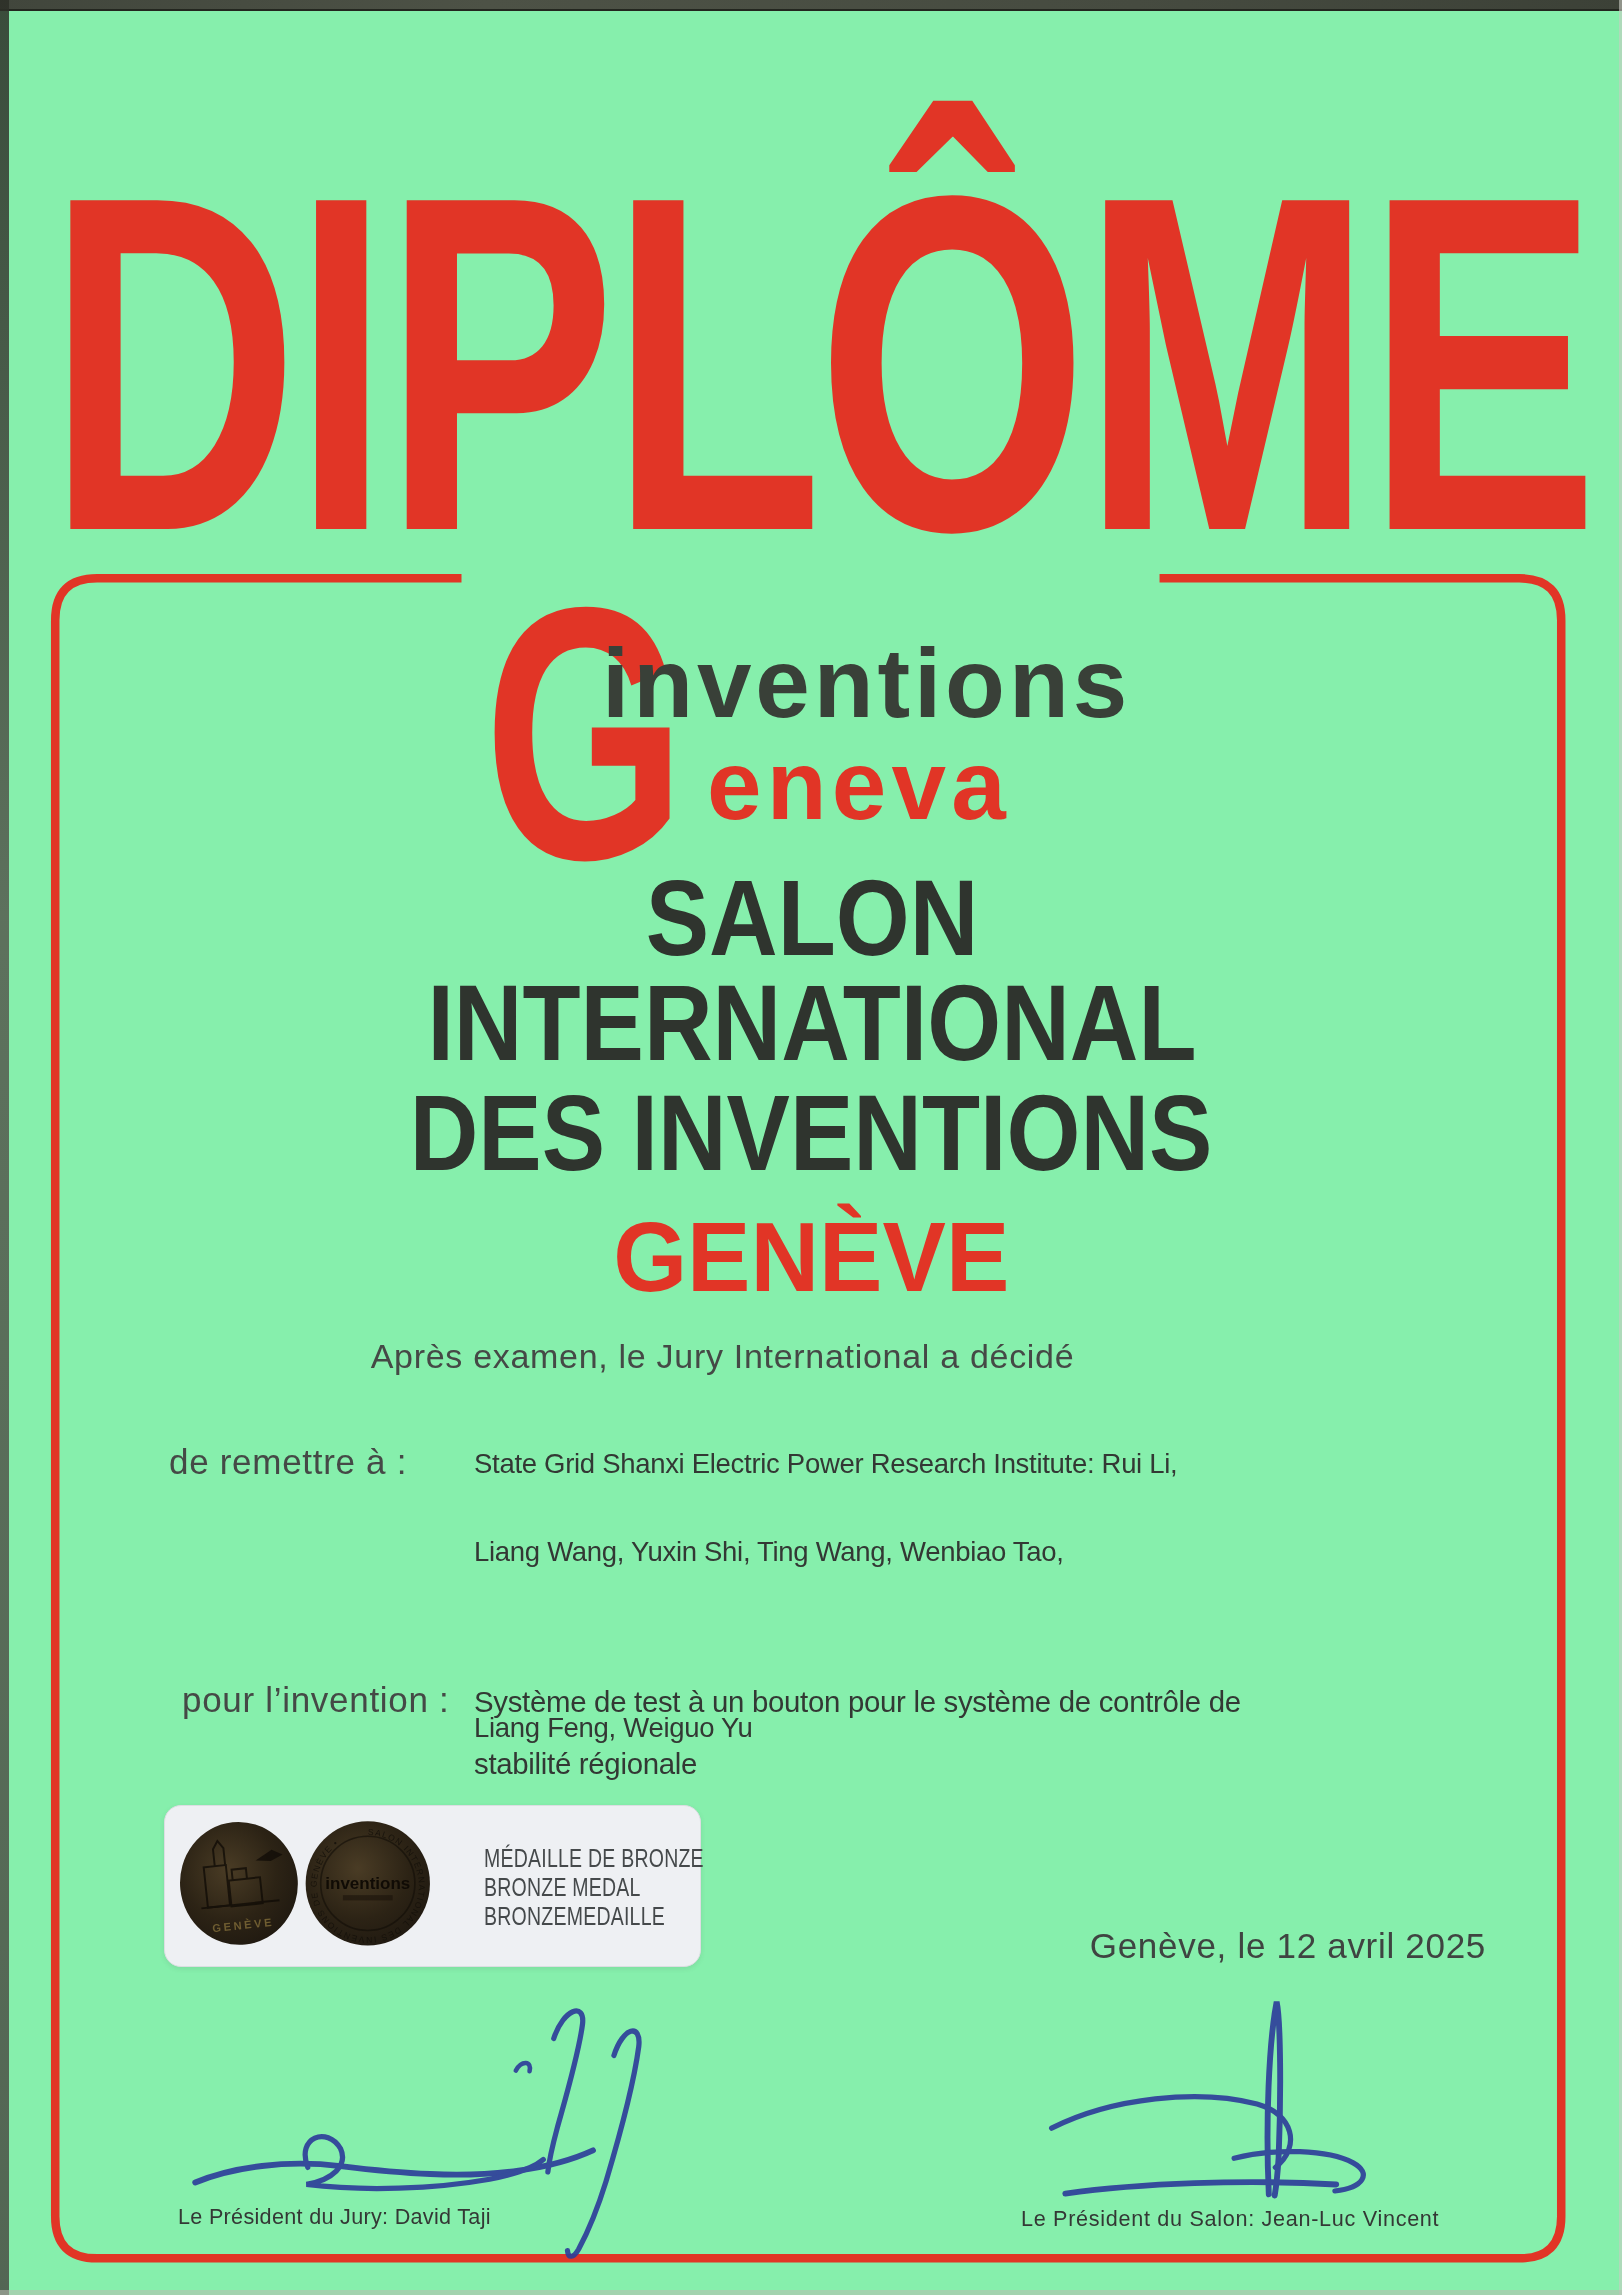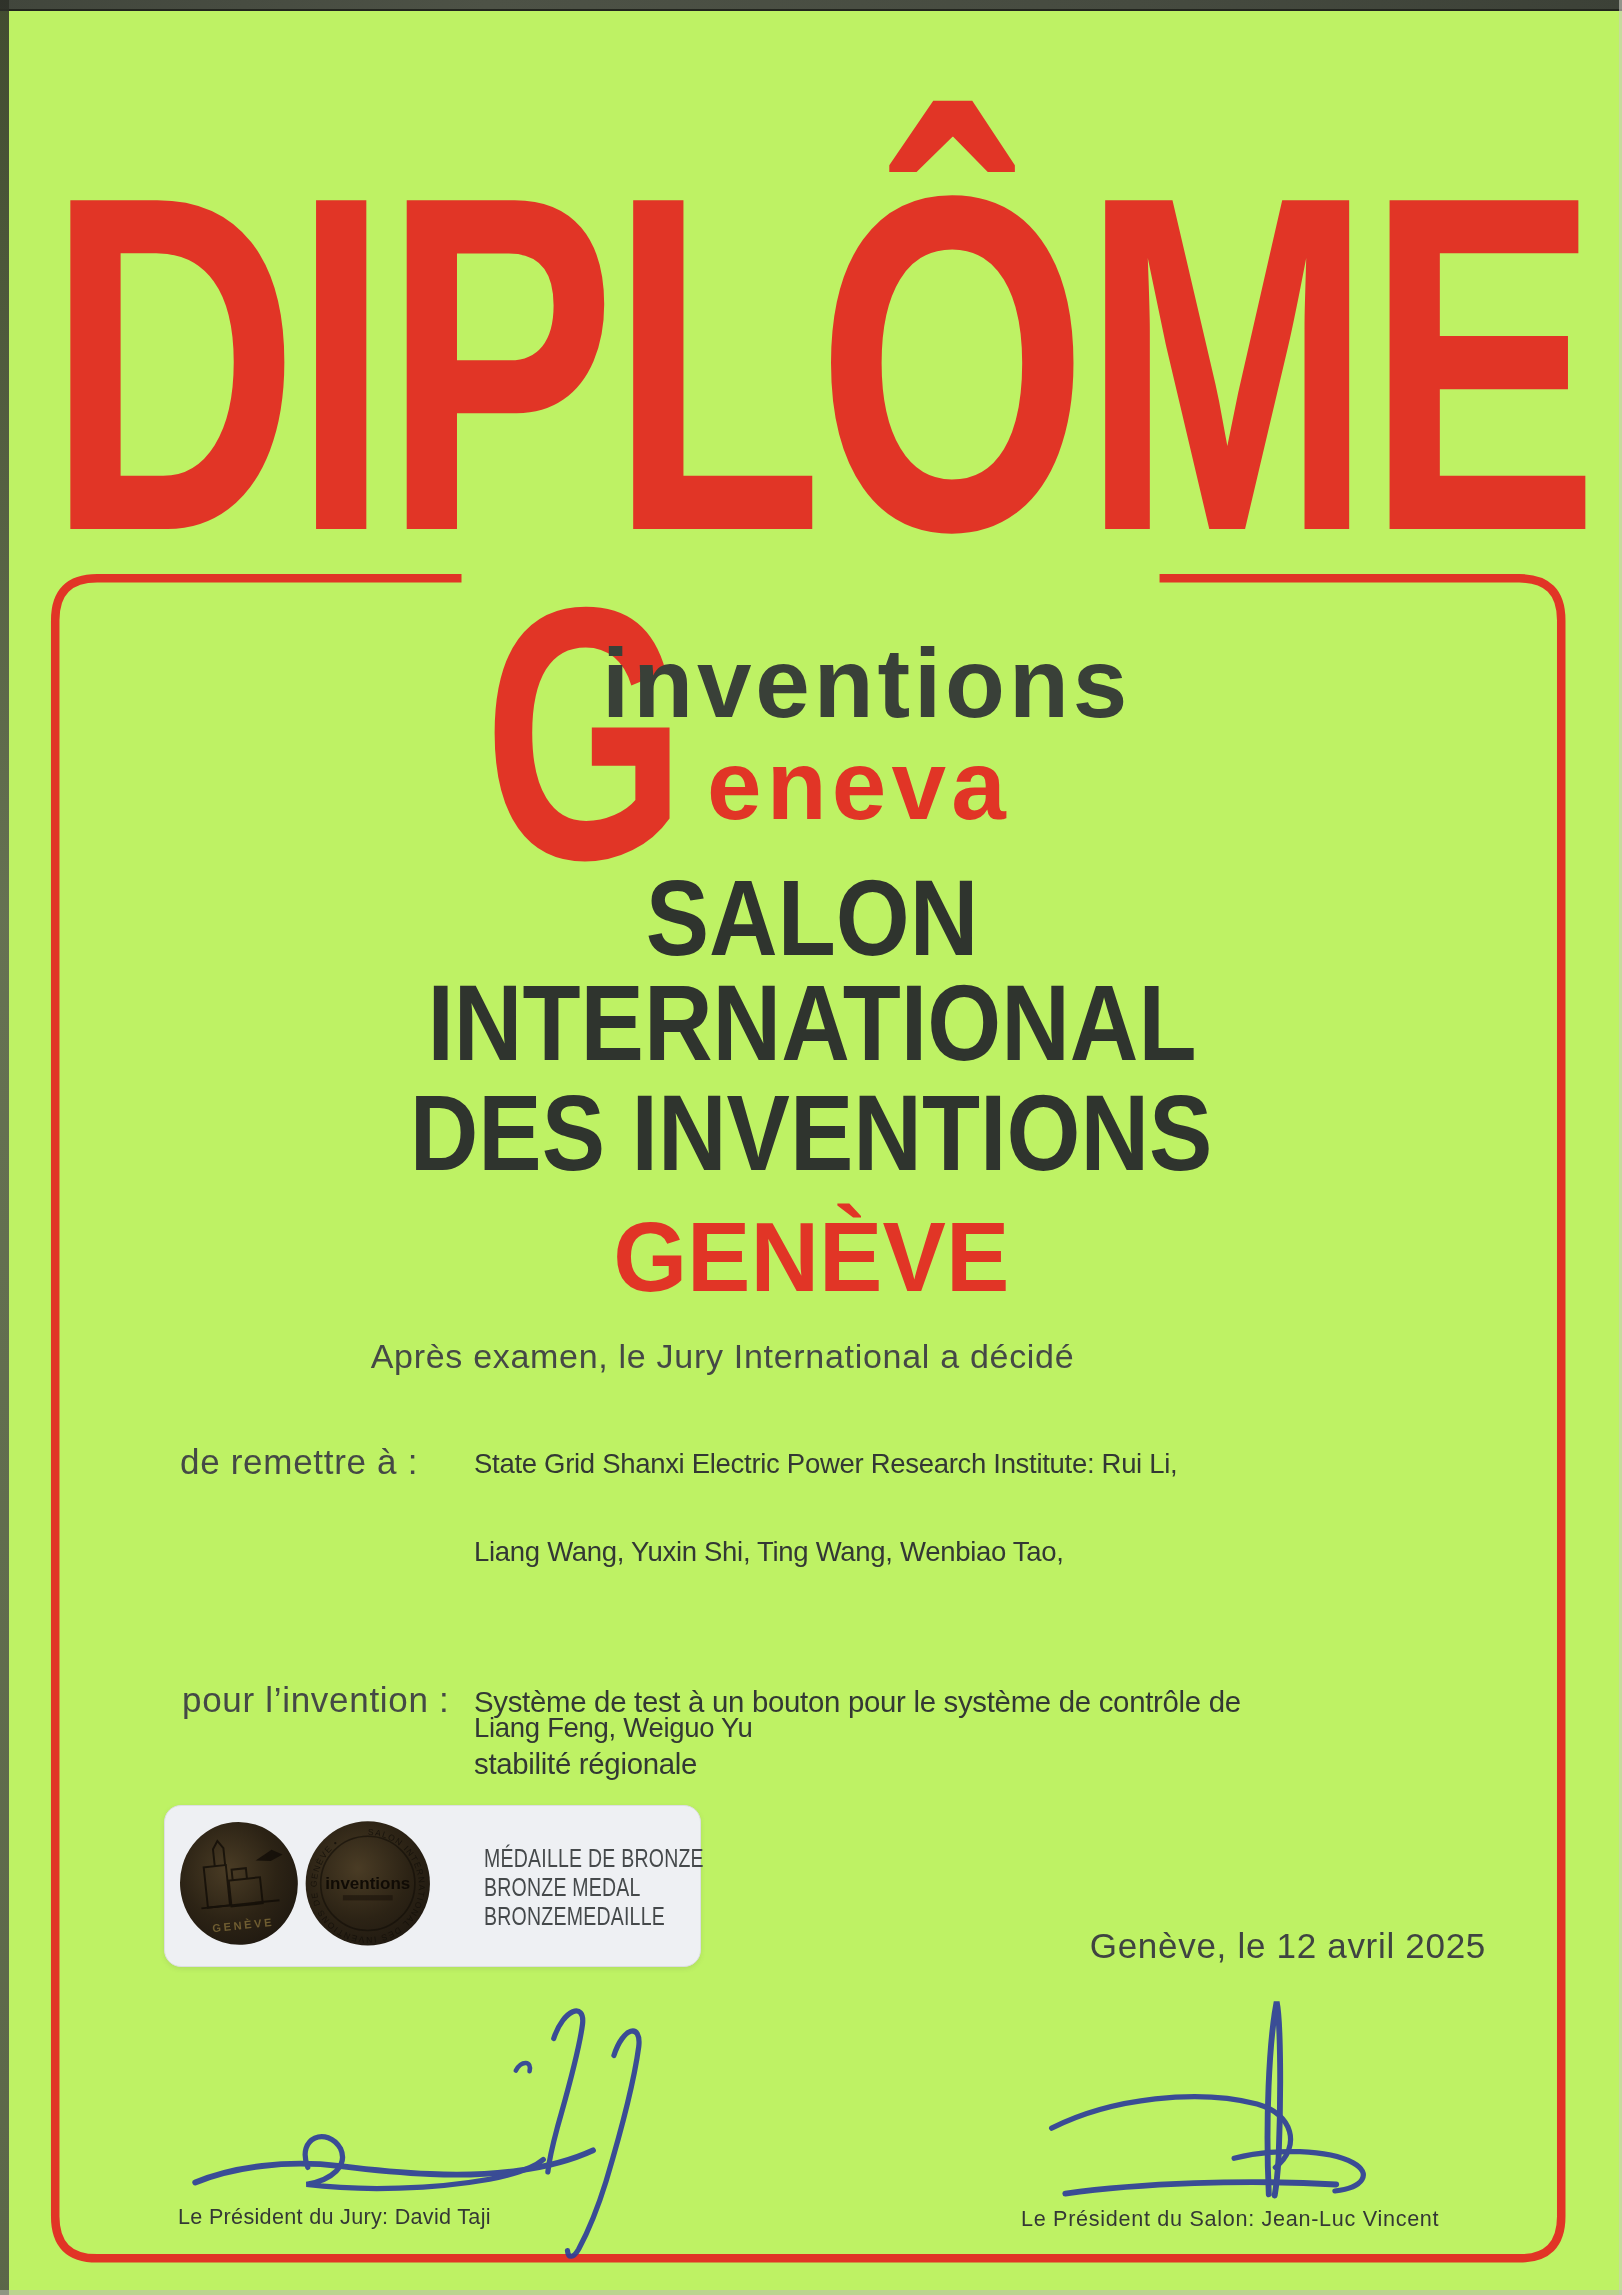--- a/index.html
+++ b/index.html
@@ -1,19 +1,19 @@
 <!DOCTYPE html>
 <html style="font-size:10.5px"><head>
 <meta charset="utf-8">
 <style>
   html,body{margin:0;padding:0;background:#d8d8d3;}
   .page{
     position:relative;
     width:1623px;height:2295px;
-    background:#bef264;
+    background:#86efac;
     overflow:hidden;
     font-family:"Liberation Sans", sans-serif;
   }
   
   .scan-top{position:absolute;left:0;top:0;width:1623px;height:9.2px;
     background:linear-gradient(90deg,#41463c,#4d5246 30%,#464b40 70%,#3c4137);
     border-bottom:2.6px solid #23261f;}
   .scan-left{position:absolute;left:0;top:0;width:8.5px;height:2295px;
     background:linear-gradient(180deg,#2c2f27,#565b4f 40%,#4a4e44);opacity:.85;}
   .scan-right{position:absolute;right:0;top:0;width:3.9px;height:2295px;background:#c9cbc3;opacity:.6;}
@@ -38,21 +38,21 @@
   
   .heading-line{left:0;width:1623px;text-align:center;font-weight:bold;color:#2f342e;}
   .heading-line>span{display:inline-block;transform:scaleX(0.88);transform-origin:50% 50%;}
   .salon-1{top:864px;font-size:108px;}
   .salon-2{top:969px;font-size:108px;}
   .salon-3{top:1079px;font-size:108px;}
   .city{top:1208px;font-size:98px;color:#e13526;}
   .city>span{transform:scaleX(0.97);}
   .intro{left:0;width:1445px;text-align:center;top:1339px;font-size:34px;letter-spacing:0.7px;color:#454946;}
   .label{font-size:35px;letter-spacing:0.7px;color:#454946;}
-  .label-remettre{left:180px;top:1444px;}
+  .label-remettre{left:169px;top:1444px;}
   .label-invention{left:182px;top:1682px;}
   .recipient{left:474px;top:1442px;font-size:27.5px;line-height:44px;color:#333834;letter-spacing:-0.3px;white-space:pre-line;}
   .invention-text{left:474px;top:1671px;font-size:29.4px;line-height:62px;color:#333834;letter-spacing:-0.3px;}
 
   
   .medal-card{
     left:164px;top:1805px;width:535px;height:160px;
     background:#eef0f3;border:0.7px solid #dcdee2;border-radius:17px;
     box-shadow:0 2px 5.2px rgba(60,65,60,.10);
   }

